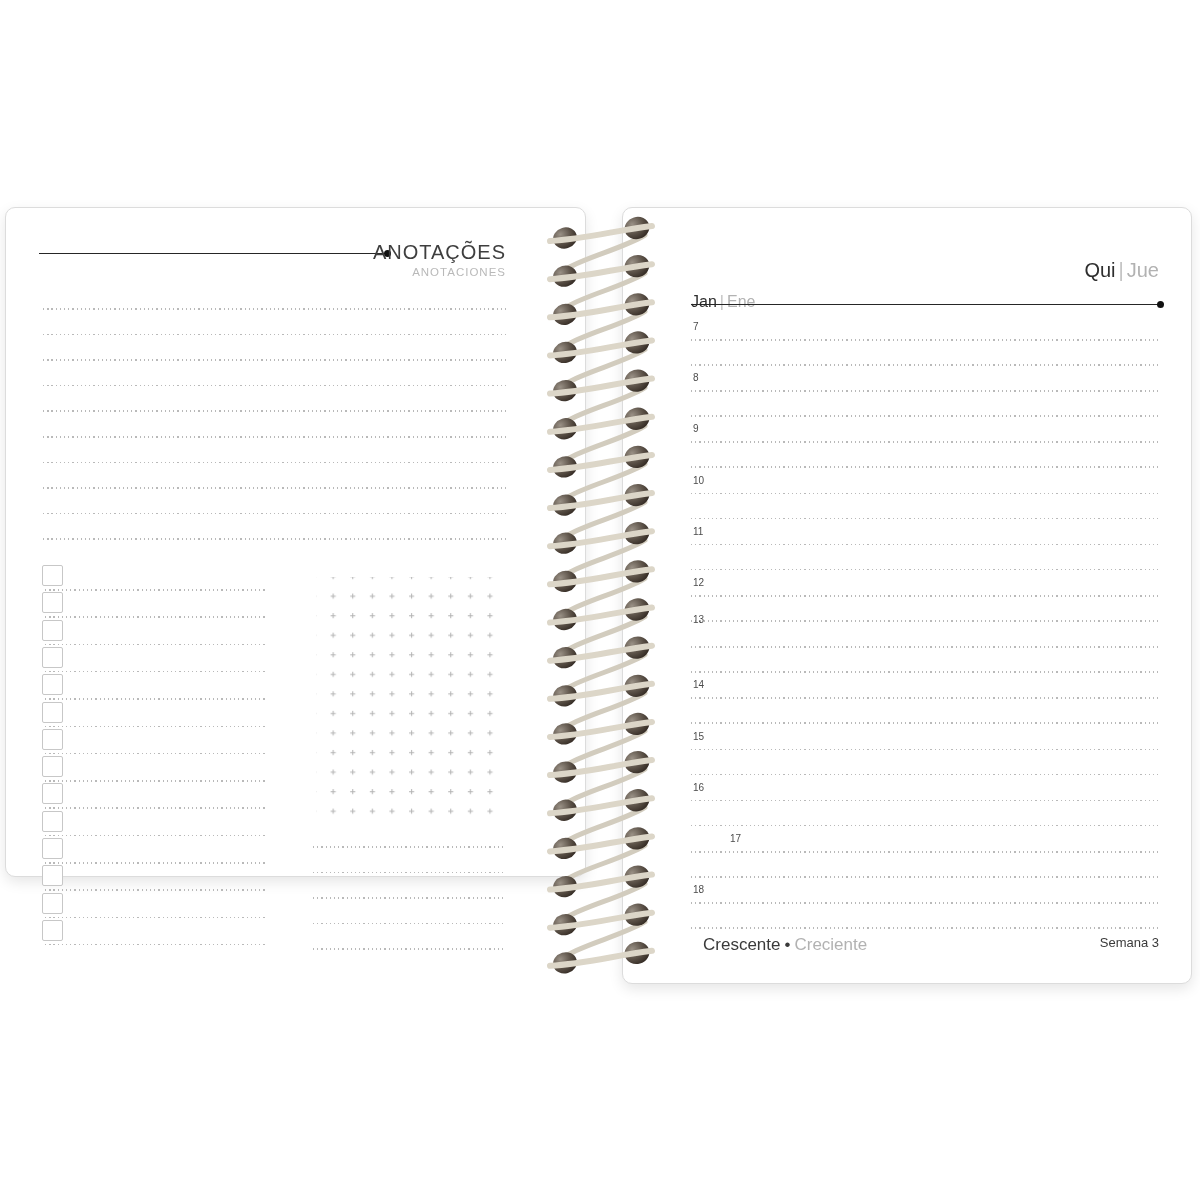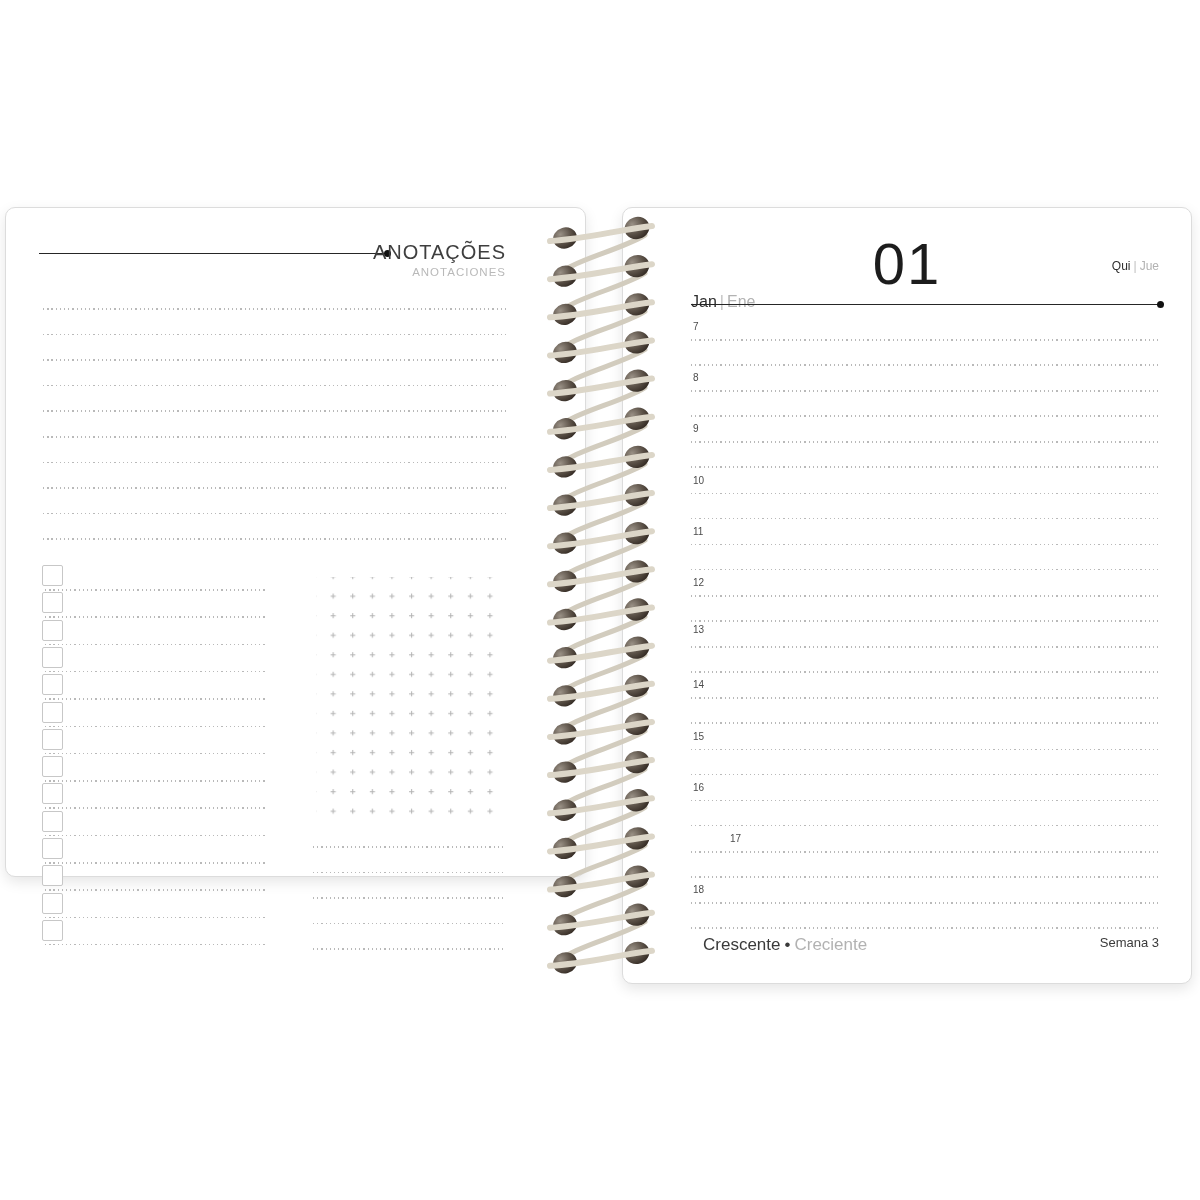--- a/index.html
+++ b/index.html
@@ -26,21 +26,21 @@
   .lp-subtitle { position:absolute; right:79px; top:58px; font-size:11.5px; letter-spacing:1px;
                  color:#b9b9b9; white-space:nowrap; }
   .lp-topline { left:37px; width:463px; }
   .cb-box { position:absolute; left:36px; width:21px; height:21px; border:1.5px solid #c7c7c7;
             border-radius:2px; background:#fff; }
   .cb-line { left:39px; width:222px; }
   .lp-smallline { left:307px; width:191px; }
 
   
   .rp-month { position:absolute; left:68px; top:51px; font-size:16px; color:#2e2e2e; white-space:nowrap;margin-top:34px; }
-  .rp-weekday { position:absolute; right:32px; top:51px; font-size:12px; color:#2e2e2e; white-space:nowrap; }
+  .rp-weekday { position:absolute; right:32px; top:51px; font-size:20px; color:#2e2e2e; white-space:nowrap; }
   .muted { color:#b2b2b2; }
   .pipe { color:#c0c0c0; padding:0 3px; }
   .rp-day { position:absolute; left:0; right:0; top:22px; text-align:center;
             font-size:58px; font-weight:400; letter-spacing:2px; color:#1c1c1c; }
   .rp-rule { left:68px; top:96px; width:470px; }
   .hour-label { position:absolute; left:70px; font-size:10px; color:#4c4c4c; }
   .hour-line, .hour-midline { left:68px; width:470px; }
   .rp-footer-left { position:absolute; left:80px; top:727px; font-size:17px; color:#3a3a3a; white-space:nowrap; }
   .rp-footer-right { position:absolute; right:32px; top:727px; font-size:13px; color:#3a3a3a; white-space:nowrap; }
   .bullet { color:#3a3a3a; padding:0 4px; }
@@ -122,21 +122,20 @@
         <div class="dotline lp-smallline" style="top: 714.5px;"></div>
         <div class="dotline lp-smallline" style="top: 740px;"></div>
       </div>
   </div>
 
   <div class="page page-right">
     <div class="rp-month">
       <span>Jan</span><span class="pipe">|</span><span class="muted">Ene</span>
     </div>
 
-    <div class="rp-day">01</div>
 
     <div class="rp-weekday">
       <span>Qui</span><span class="pipe">|</span><span class="muted">Jue</span>
     </div>
 
     <div class="rule rp-rule">
       <span class="enddot"></span>
     </div>
 
     <div id="rp-hours">
@@ -151,21 +150,21 @@
         <div class="dotline hour-midline" style="top: 258.4px;"></div>
         <div class="hour-label" style="top: 266.6px;">10</div>
         <div class="dotline hour-line" style="top: 284.6px;"></div>
         <div class="dotline hour-midline" style="top: 309.6px;"></div>
         <div class="hour-label" style="top: 317.8px;">11</div>
         <div class="dotline hour-line" style="top: 335.8px;"></div>
         <div class="dotline hour-midline" style="top: 360.8px;"></div>
         <div class="hour-label" style="top: 369px;">12</div>
         <div class="dotline hour-line" style="top: 387px;"></div>
         <div class="dotline hour-midline" style="top: 412px;"></div>
-        <div class="hour-label" style="top: 416px; text-align: center;">13</div>
+        <div class="hour-label" style="top: 406px; text-align: center;">13</div>
         <div class="dotline hour-line" style="top: 438.2px;"></div>
         <div class="dotline hour-midline" style="top: 463.2px;"></div>
         <div class="hour-label" style="top: 471.4px;">14</div>
         <div class="dotline hour-line" style="top: 489.4px;"></div>
         <div class="dotline hour-midline" style="top: 514.4px;"></div>
         <div class="hour-label" style="top: 522.6px;">15</div>
         <div class="dotline hour-line" style="top: 540.6px;"></div>
         <div class="dotline hour-midline" style="top: 565.6px;"></div>
         <div class="hour-label" style="top: 573.8px;">16</div>
         <div class="dotline hour-line" style="top: 591.8px;"></div>

